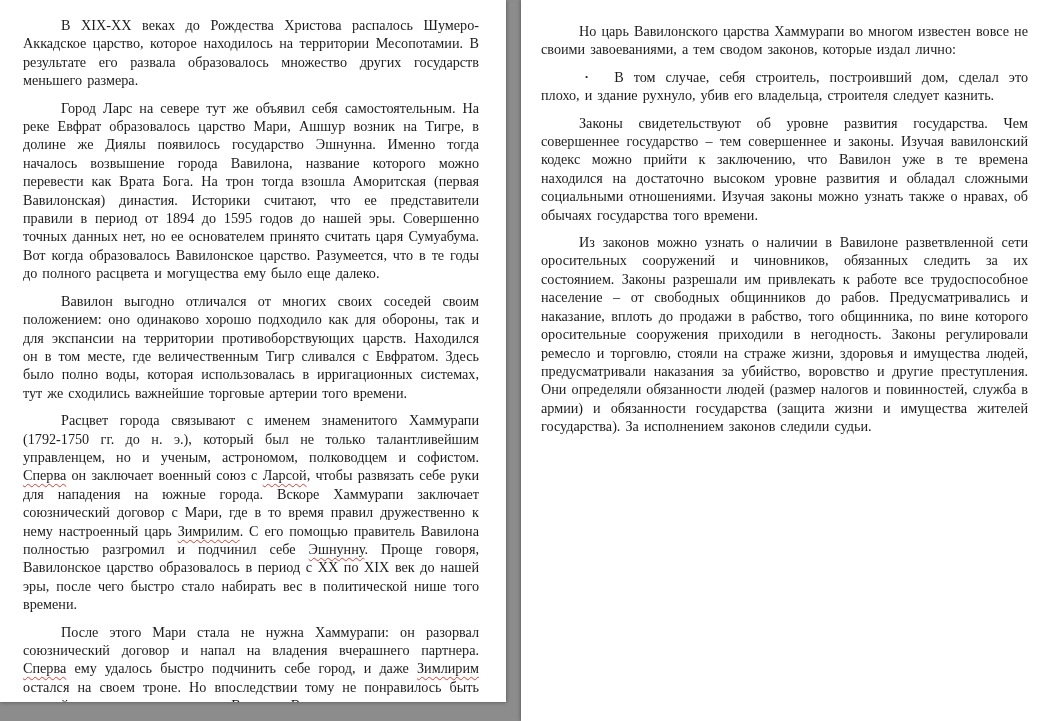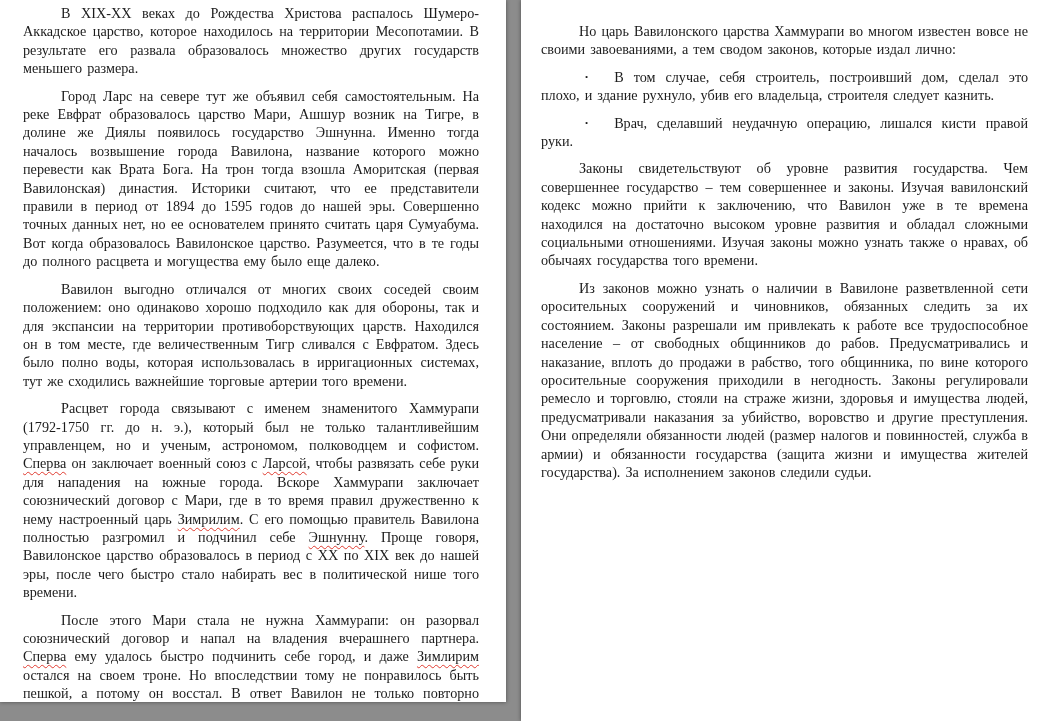--- a/index.html
+++ b/index.html
@@ -15,21 +15,21 @@
     position: absolute;
     background: var(--page, #ffffff);
     color: var(--text, #1b1b1b);
     box-sizing: border-box;
     box-shadow: 0 0 4px rgba(0,0,0,0.45);
     overflow: hidden;
   }
   .page-left {
     left: 0; top: 0;
     width: 506px; height: 702px;
-    padding: 4px 27px 8px 23px;
+    padding: 16px 27px 8px 23px;
   }
   .page-right {
     left: 521px; top: 0;
     width: 525px; height: 721px;
     padding: 22px 18px 8px 20px;
   }
   .para {
     margin: 0 0 9px 0;
     text-align: justify;
     text-indent: 38px;
@@ -65,21 +65,18 @@
     <p class="para"><span>Расцвет города связывают с именем знаменитого Хаммурапи (1792-1750 гг. до н. э.), который был не только талантливейшим управленцем, но и ученым, астрономом, полководцем и софистом. </span><span class="misspelled">Сперва</span><span> он заключает военный союз с </span><span class="misspelled">Ларсой</span><span>, чтобы развязать себе руки для нападения на южные города. Вскоре Хаммурапи заключает союзнический договор с Мари, где в то время правил дружественно к нему настроенный царь </span><span class="misspelled">Зимрилим</span><span>. С его помощью правитель Вавилона полностью разгромил и подчинил себе </span><span class="misspelled">Эшнунну</span><span>. Проще говоря, Вавилонское царство образовалось в период с XX по XIX век до нашей эры, после чего быстро стало набирать вес в политической нише того времени.</span></p>
     <p class="para"><span>После этого Мари стала не нужна Хаммурапи: он разорвал союзнический договор и напал на владения вчерашнего партнера. </span><span class="misspelled">Сперва</span><span> ему удалось быстро подчинить себе город, и даже </span><span class="misspelled">Зимлирим</span><span> остался на своем троне. Но впоследствии тому не понравилось быть пешкой, а потому он восстал. В ответ Вавилон не только повторно завоевал город, но и сравнял с землей его стены и дворец правителя. На Севере к тому времени оставалась могучая когда-то Ассирия, но ее правители тут же признали себя наместниками Вавилона.</span></p>
   </div>
 
   <div class="page page-right">
     <p class="para"><span>Но царь Вавилонского царства Хаммурапи во многом известен вовсе не своими завоеваниями, а тем сводом законов, которые издал лично:</span></p>
 
     <p class="para bullet-para">
       <span class="bullet-glyph">•</span><span>В том случае, себя строитель, построивший дом, сделал это плохо, и здание рухнуло, убив его владельца, строителя следует казнить.</span>
     </p>
-    <p class="para bullet-para">
-      <span class="bullet-glyph">•</span><span>Врач, сделавший неудачную операцию, лишался кисти правой руки.</span>
-    </p>
 
     <p class="para"><span>Законы свидетельствуют об уровне развития государства. Чем совершеннее государство – тем совершеннее и законы. Изучая вавилонский кодекс можно прийти к заключению, что Вавилон уже в те времена находился на достаточно высоком уровне развития и обладал сложными социальными отношениями. Изучая законы можно узнать также о нравах, об обычаях государства того времени.</span></p>
     <p class="para"><span>Из законов можно узнать о наличии в Вавилоне разветвленной сети оросительных сооружений и чиновников, обязанных следить за их состоянием. Законы разрешали им привлекать к работе все трудоспособное население – от свободных общинников до рабов. Предусматривались и наказание, вплоть до продажи в рабство, того общинника, по вине которого оросительные сооружения приходили в негодность. Законы регулировали ремесло и торговлю, стояли на страже жизни, здоровья и имущества людей, предусматривали наказания за убийство, воровство и другие преступления. Они определяли обязанности людей (размер налогов и повинностей, служба в армии) и обязанности государства (защита жизни и имущества жителей государства). За исполнением законов следили судьи.</span></p>
   </div>
 
 </div>
 
 </body></html>

